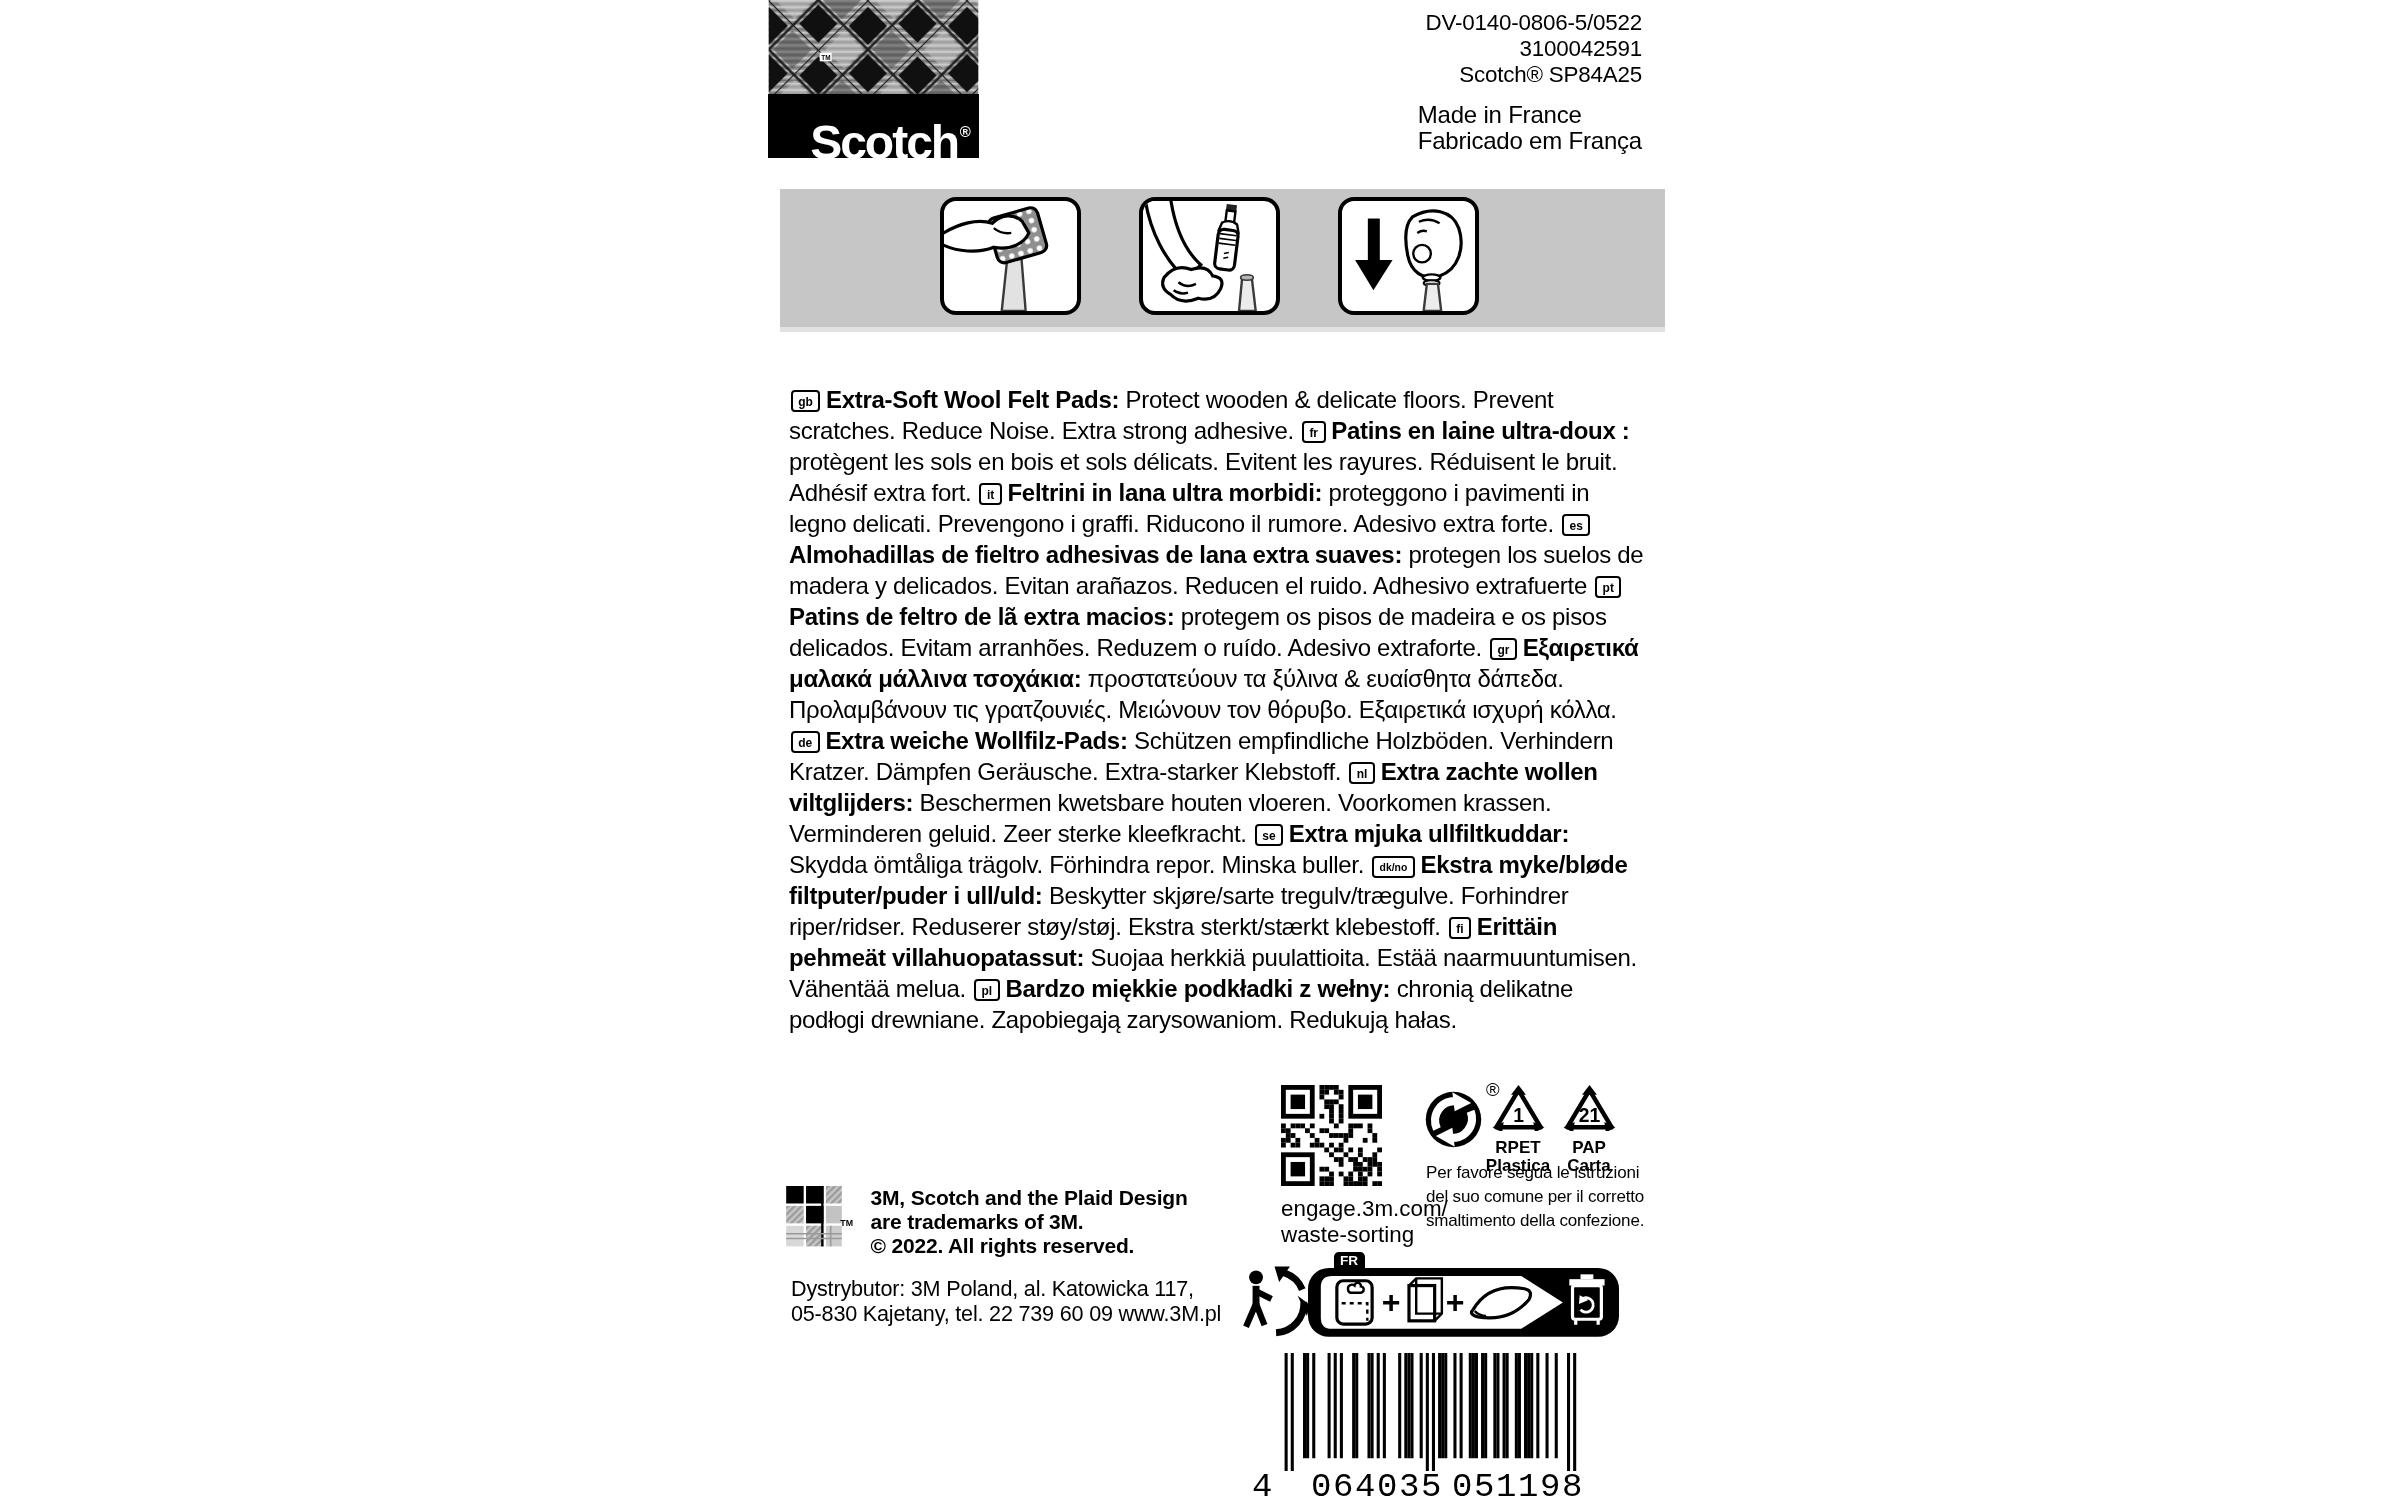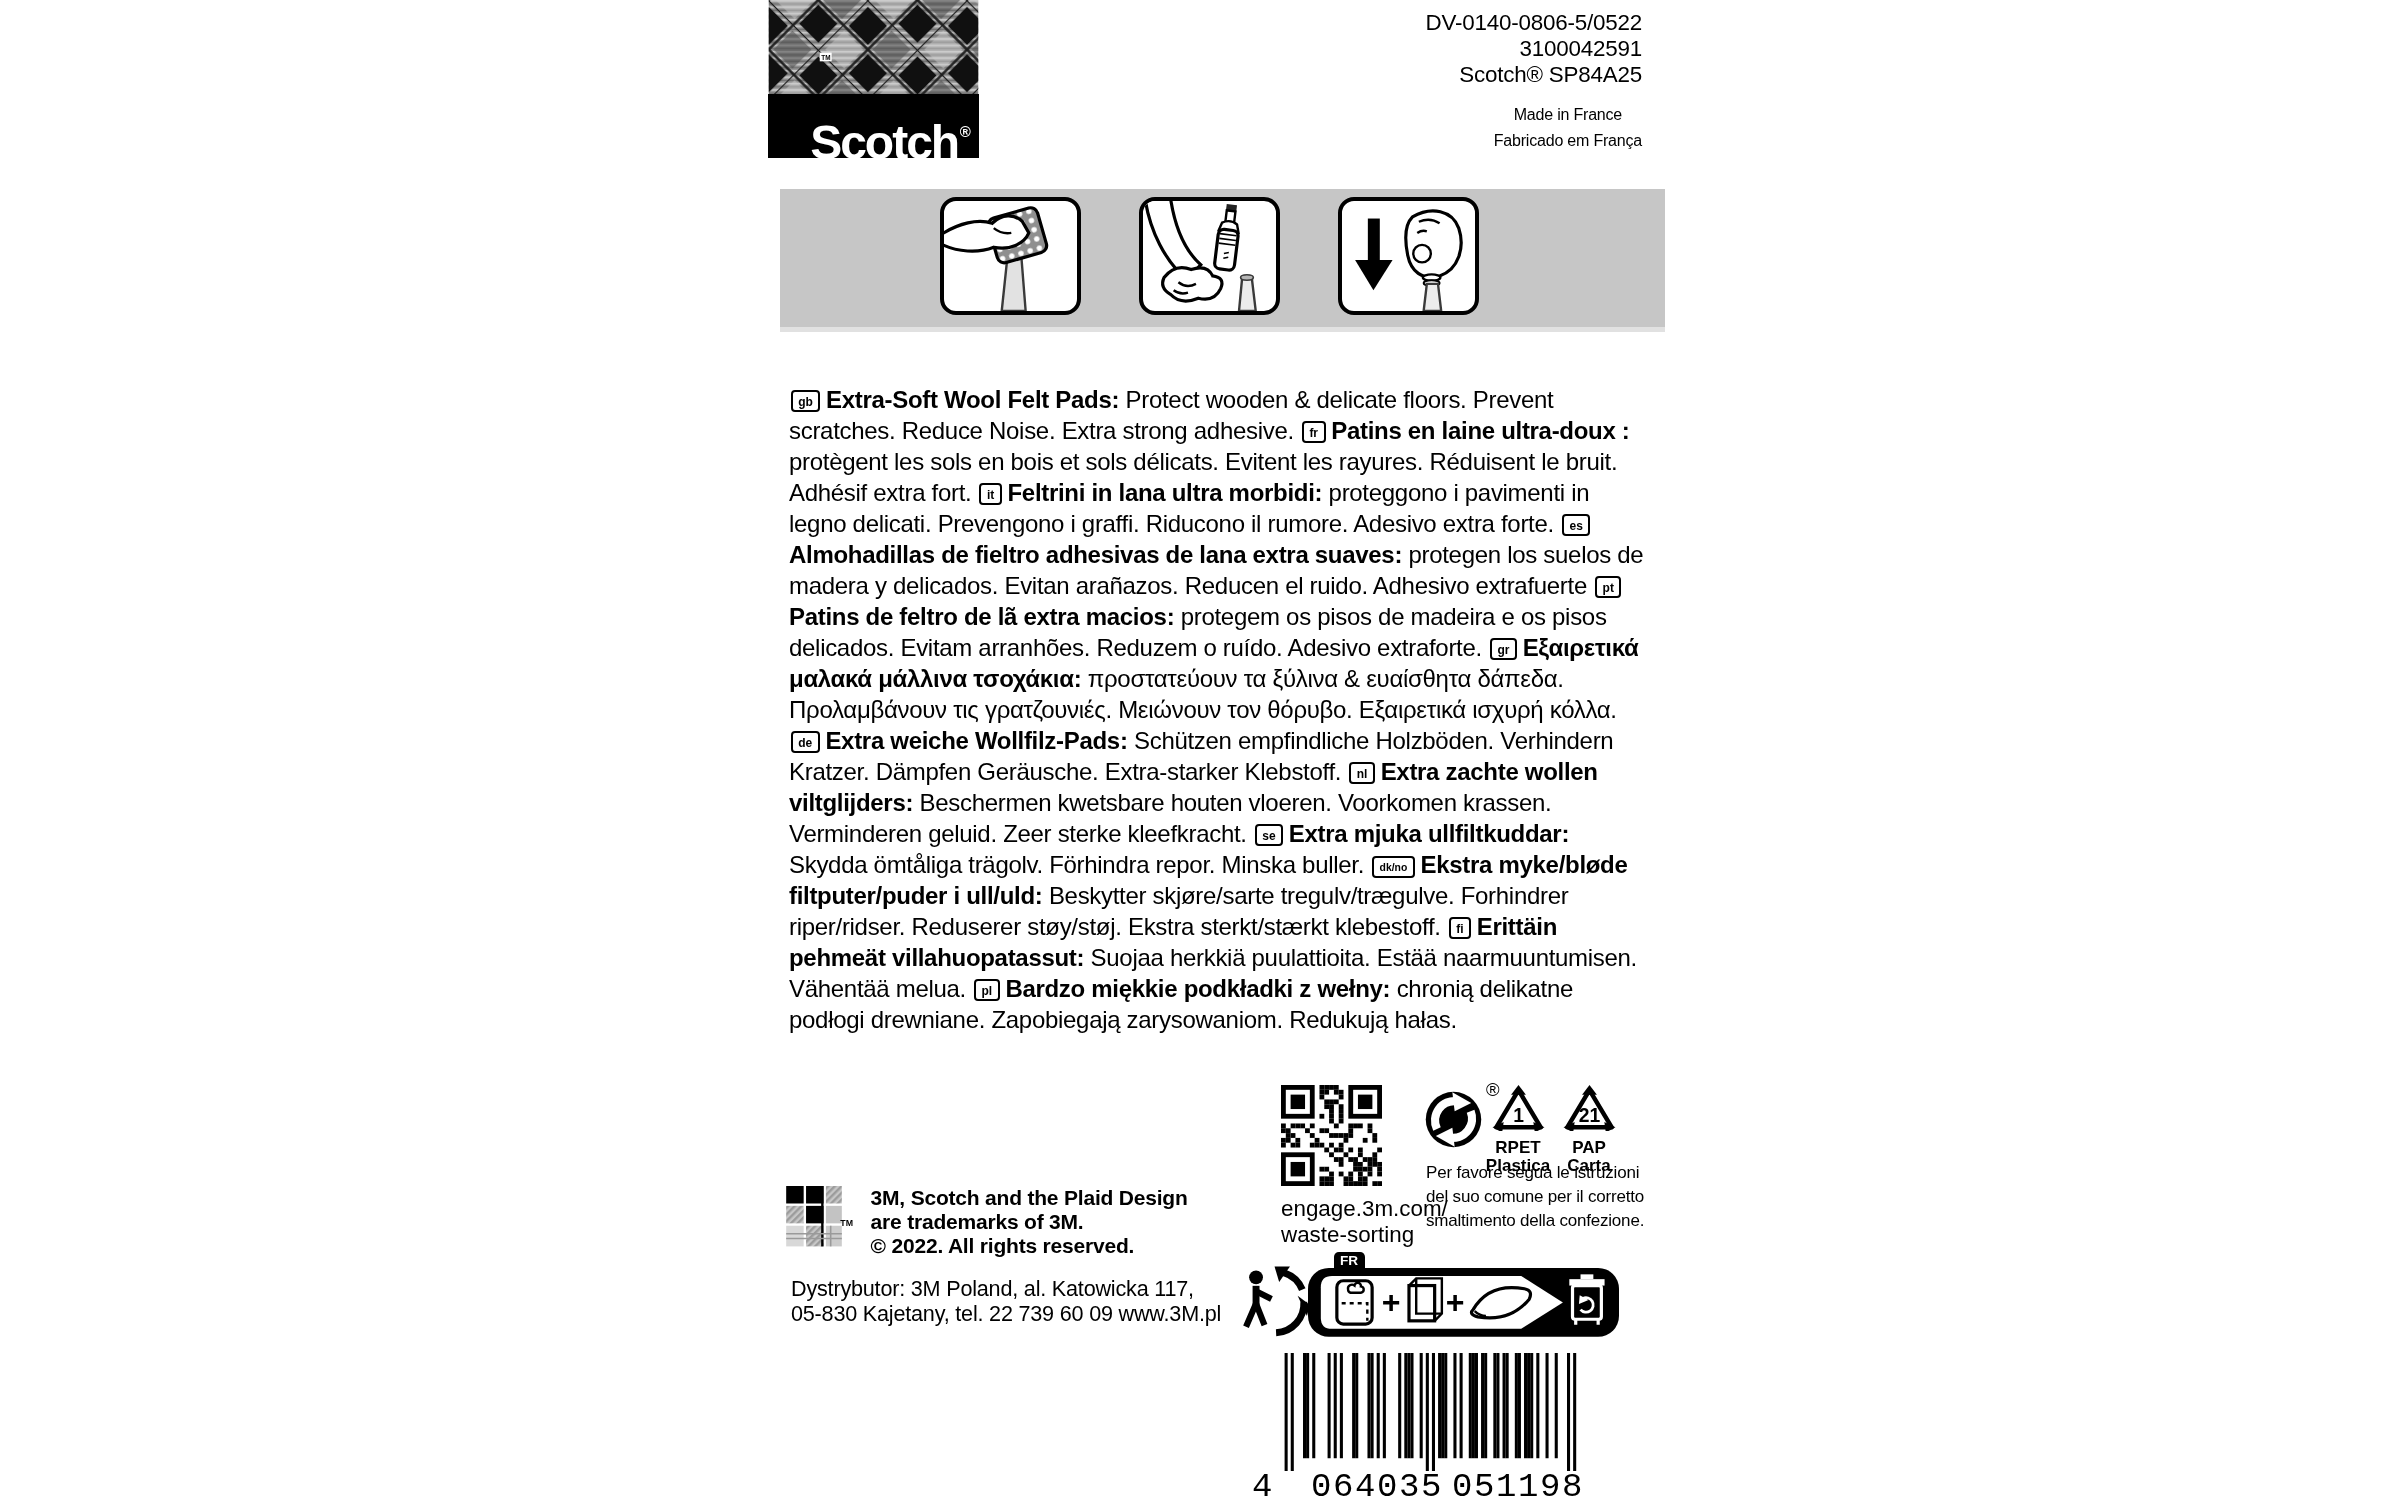--- a/index.html
+++ b/index.html
@@ -13,21 +13,21 @@
 
   
   #brand-logo{left:768px;top:0;width:211px;}
   #brand-logo .plaid{display:block;width:211px;height:94px;}
   #brand-logo .band{height:64px;background:#000;color:#fff;display:flex;align-items:flex-start;justify-content:center;}
   #brand-logo .word{font-size:48px;font-weight:bold;letter-spacing:-2px;line-height:76px;margin-left:32px;}
   #brand-logo .reg{font-size:15px;font-weight:bold;vertical-align:22.4px;margin-left:1.6px;}
 
   
   #codes-block{right:759px;top:9.6px;text-align:right;font-size:22.4px;line-height:26.4px;letter-spacing:-0.2px;}
-  #origin-block{right:759px;top:102px;text-align:center;font-size:16px;line-height:26.4px;letter-spacing:-0.2px;}
+  #origin-block{right:759px;top:102px;text-align:left;font-size:24px;line-height:26.4px;letter-spacing:-0.2px;}
 
   
   #strip{left:780px;top:189px;width:885px;height:138px;background:#c6c6c6;border-bottom:5.6px solid #e1e1e1;}
   .panel{position:absolute;top:8px;width:141px;height:118px;background:#fff;border:4px solid #000;
          border-radius:16px;box-sizing:border-box;overflow:hidden;}
   .panel svg{display:block;width:100%;height:100%;}
   #panel-1{left:160px;} #panel-2{left:359px;} #panel-3{left:558px;}
 
   
   #description{left:789px;top:360px;width:855px;font-size:24px;line-height:31px;letter-spacing:-0.3px;}

